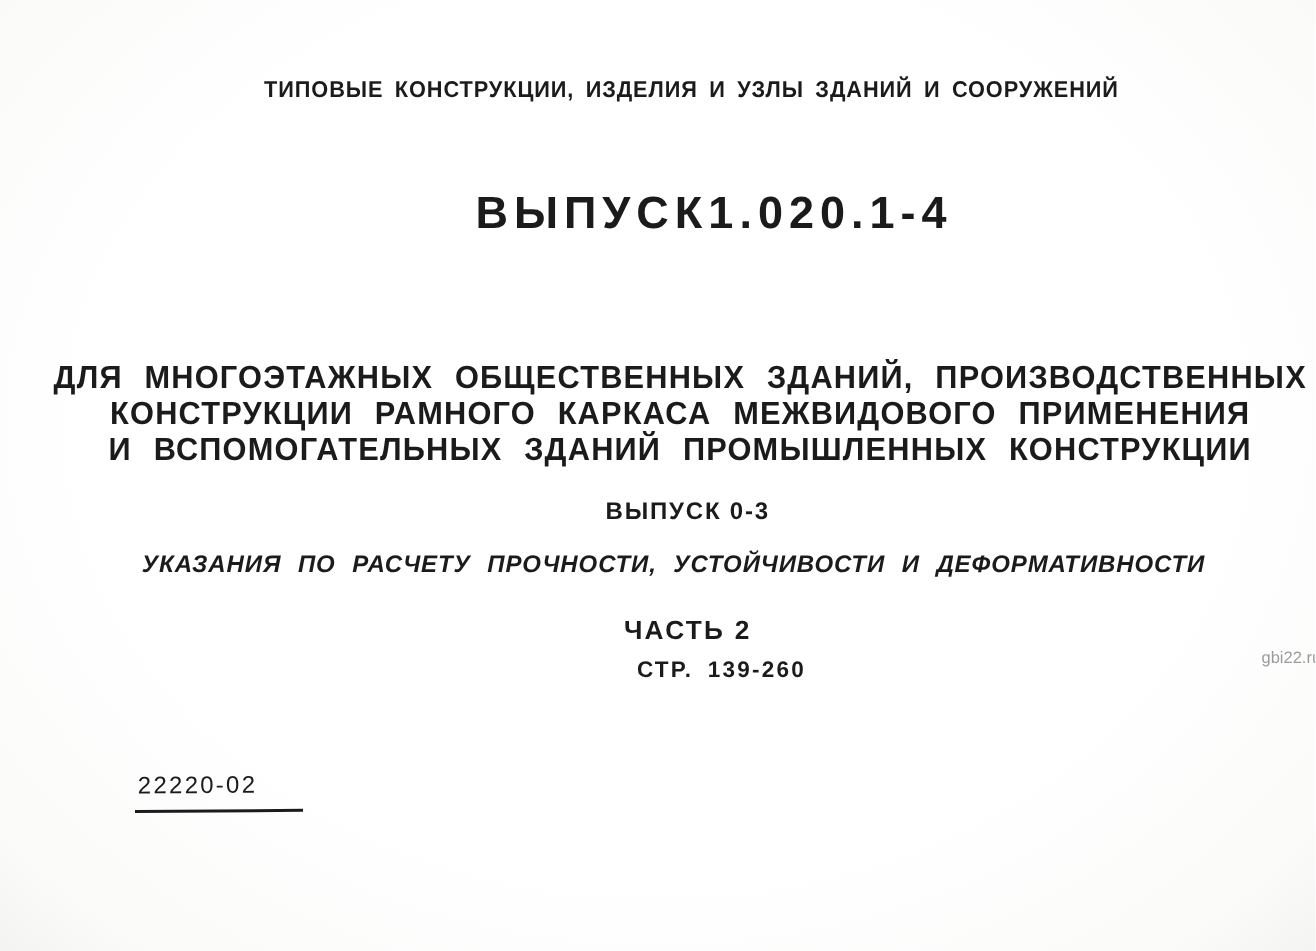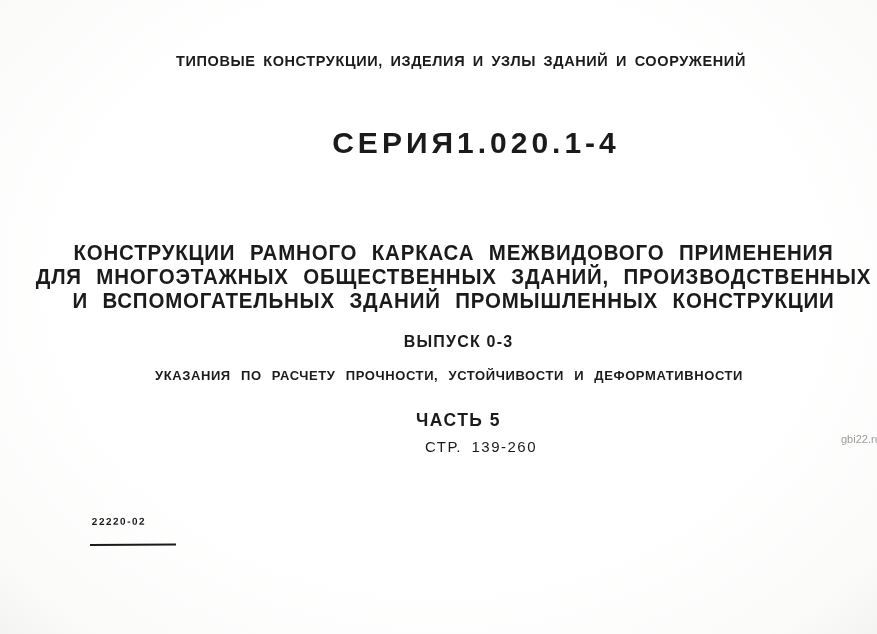--- a/index.html
+++ b/index.html
@@ -47,78 +47,79 @@
     transform-origin: top center;
   }
   .issue-line {
     top: 333px; left: 40px; right: 0;
     font-size: 16px;
     font-weight: 700;
     letter-spacing: 1.2px;
   }
   .subtitle-line {
     top: 368px; left: 25px; right: 4px;
-    font-size: 13px;
+    font-size: 16px;
     font-weight: 700;
     letter-spacing: 0.6px;
     word-spacing: 6px;
+    font-style: italic;
   }
   .part-line {
     top: 410px; left: 40px; right: 0;
     font-size: 17.5px;
     font-weight: 700;
     letter-spacing: 1.5px;
   }
   .pages-line {
     top: 438px; left: 85px; right: 0;
     font-size: 15px;
-    font-weight: 400;
+    font-weight: 700;
     letter-spacing: 1.5px;
     word-spacing: 4px;
   }
   .doc-number {
     top: 516px; left: 90px;
-    font-size: 10px;
-    font-weight: 700;
+    font-size: 16px;
+    font-weight: 400;
     letter-spacing: 1.5px;
-    padding: 0 30px 17px 2px;
+    padding: 0 30px 6px 2px;
     border-bottom: 2px solid #1b1b1b;
     white-space: nowrap;
     transform: rotate(-0.4deg);
     transform-origin: left bottom;
   }
   .watermark {
     top: 433px; left: 841px;
     font-size: 11px;
     color: #9b9b9b;
     white-space: nowrap;
   }
 </style>
 </head>
 <body>
 
 <div class="page">
 
   <div class="abs ctr header-line">ТИПОВЫЕ КОНСТРУКЦИИ, ИЗДЕЛИЯ И УЗЛЫ ЗДАНИЙ И СООРУЖЕНИЙ</div>
 
   <div class="abs ctr series-line">
-    <span class="series-label">СЕРИЯ</span><span class="series-number">1.020.1-4</span>
+    <span class="series-label">ВЫПУСК</span><span class="series-number">1.020.1-4</span>
   </div>
 
   <div class="abs ctr title-block">
+    <div>ДЛЯ МНОГОЭТАЖНЫХ ОБЩЕСТВЕННЫХ ЗДАНИЙ, ПРОИЗВОДСТВЕННЫХ</div>
     <div>КОНСТРУКЦИИ РАМНОГО КАРКАСА МЕЖВИДОВОГО ПРИМЕНЕНИЯ</div>
-    <div>ДЛЯ МНОГОЭТАЖНЫХ ОБЩЕСТВЕННЫХ ЗДАНИЙ, ПРОИЗВОДСТВЕННЫХ</div>
     <div>И ВСПОМОГАТЕЛЬНЫХ ЗДАНИЙ ПРОМЫШЛЕННЫХ КОНСТРУКЦИИ</div>
   </div>
 
   <div class="abs ctr issue-line">ВЫПУСК 0-3</div>
 
   <div class="abs ctr subtitle-line">УКАЗАНИЯ ПО РАСЧЕТУ ПРОЧНОСТИ, УСТОЙЧИВОСТИ И ДЕФОРМАТИВНОСТИ</div>
 
-  <div class="abs ctr part-line">ЧАСТЬ 5</div>
+  <div class="abs ctr part-line">ЧАСТЬ 2</div>
 
   <div class="abs ctr pages-line">СТР. 139-260</div>
 
   <div class="abs doc-number">22220-02</div>
 
   <div class="abs watermark">gbi22.ru</div>
 
 </div>
 
 </body></html>

